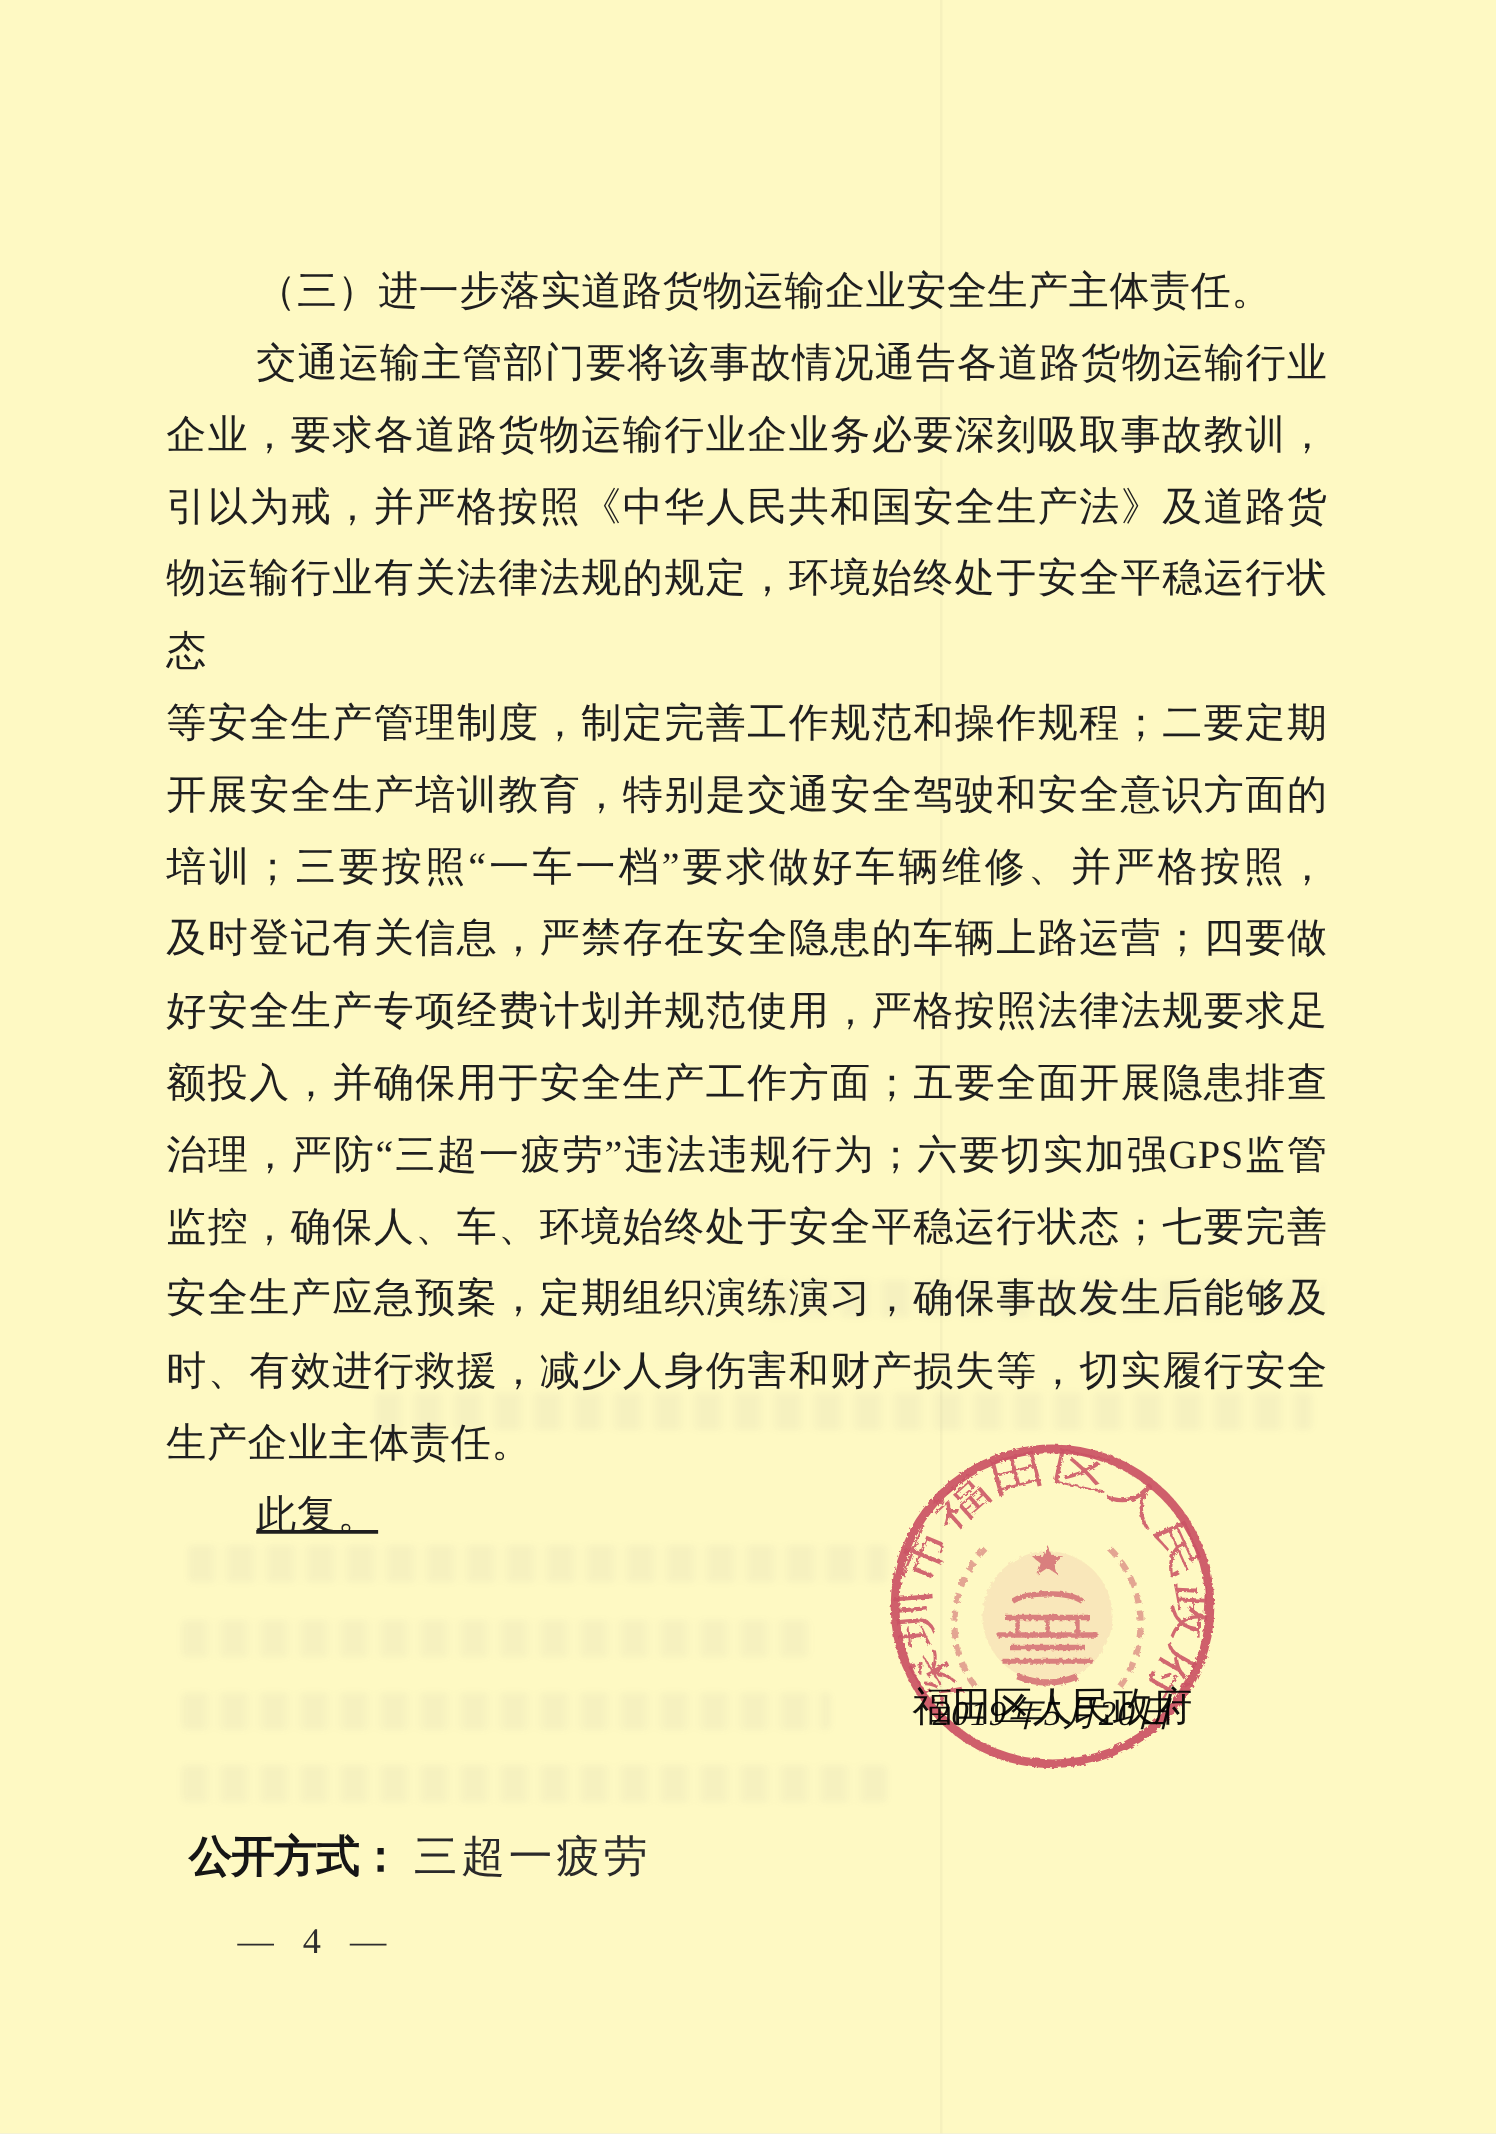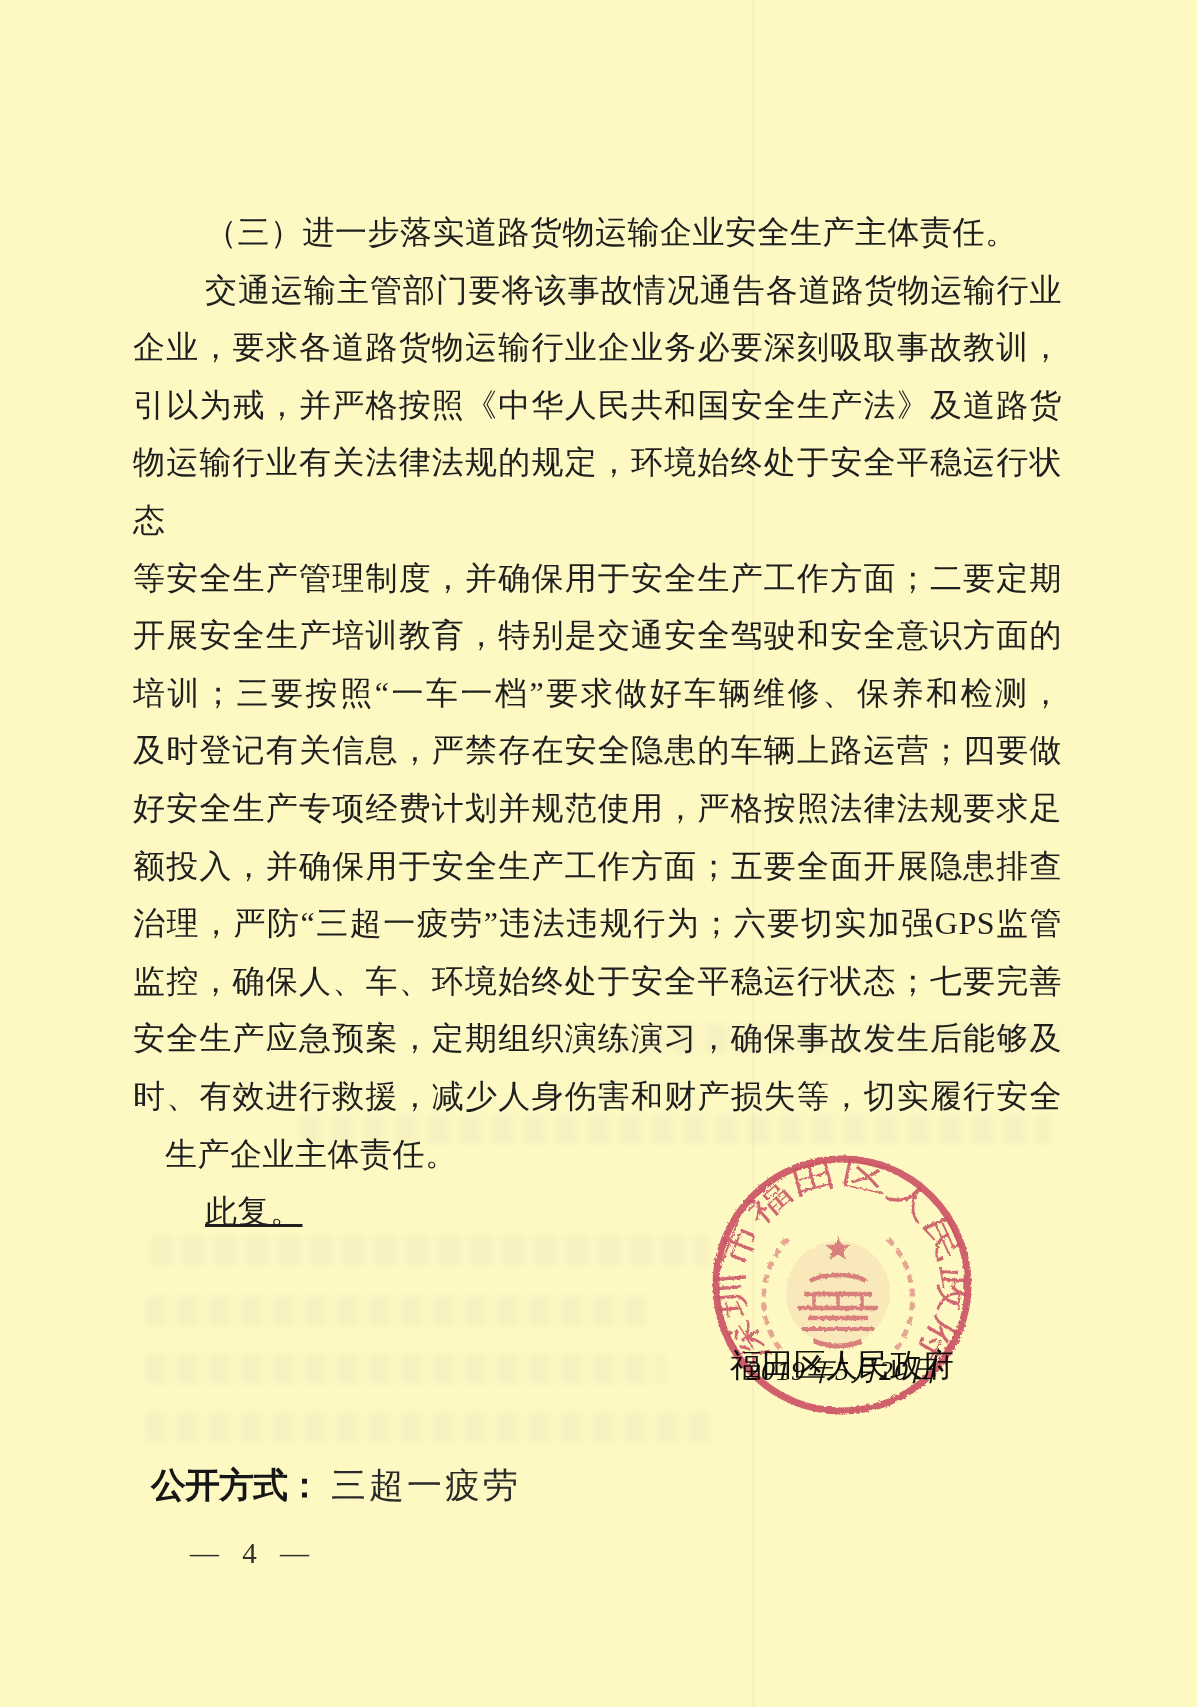--- a/index.html
+++ b/index.html
@@ -27,21 +27,21 @@
   }
   .line{white-space:nowrap;}
   .line.heading{text-indent:72px;white-space:nowrap;}
   .para-line{
     white-space:normal;
     text-align:justify;
     -moz-text-align-last:justify;
     text-align-last:justify;
   }
   .para-line.first{text-indent:72px;}
-  .para-line.last{text-align-last:left;margin-left:32px;}
+  .para-line.last{text-align-last:left;}
   .line.closing{text-indent:72px;text-decoration:underline;}
   
   .seal{position:absolute;left:710px;top:1153px;width:264px;height:264px;}
   
   .sig-agency{
     position:absolute;left:710px;top:1297px;width:264px;
     text-align:center;font-size:32px;color:#121212;
     mix-blend-mode:multiply;white-space:nowrap;margin-top:47px;
   }
   .sig-date{
@@ -76,23 +76,23 @@
   <div class="ghost" style="top:1354px;left:145px;width:520px"></div>
   <div class="ghost" style="top:1412px;left:145px;width:565px"></div>
 
   <div class="body-text">
     <div class="line heading">（三）进一步落实道路货物运输企业安全生产主体责任。</div>
     <div id="para-lines">
         <div class="line para-line first">交通运输主管部门要将该事故情况通告各道路货物运输行业</div>
         <div class="line para-line">企业，要求各道路货物运输行业企业务必要深刻吸取事故教训，</div>
         <div class="line para-line">引以为戒，并严格按照《中华人民共和国安全生产法》及道路货</div>
         <div class="line para-line">物运输行业有关法律法规的规定，环境始终处于安全平稳运行状态</div>
-        <div class="line para-line">等安全生产管理制度，并确保用于安全生产工作方面；二要定期</div>
+        <div class="line para-line">等安全生产管理制度，制定完善工作规范和操作规程；二要定期</div>
         <div class="line para-line">开展安全生产培训教育，特别是交通安全驾驶和安全意识方面的</div>
-        <div class="line para-line">培训；三要按照“一车一档”要求做好车辆维修、保养和检测，</div>
+        <div class="line para-line">培训；三要按照“一车一档”要求做好车辆维修、并严格按照，</div>
         <div class="line para-line">及时登记有关信息，严禁存在安全隐患的车辆上路运营；四要做</div>
         <div class="line para-line">好安全生产专项经费计划并规范使用，严格按照法律法规要求足</div>
         <div class="line para-line">额投入，并确保用于安全生产工作方面；五要全面开展隐患排查</div>
         <div class="line para-line">治理，严防“三超一疲劳”违法违规行为；六要切实加强GPS监管</div>
         <div class="line para-line">监控，确保人、车、环境始终处于安全平稳运行状态；七要完善</div>
         <div class="line para-line">安全生产应急预案，定期组织演练演习，确保事故发生后能够及</div>
         <div class="line para-line">时、有效进行救援，减少人身伤害和财产损失等，切实履行安全</div>
         <div class="line para-line last">生产企业主体责任。</div>
       </div>
     <div class="line closing">此复。</div>

